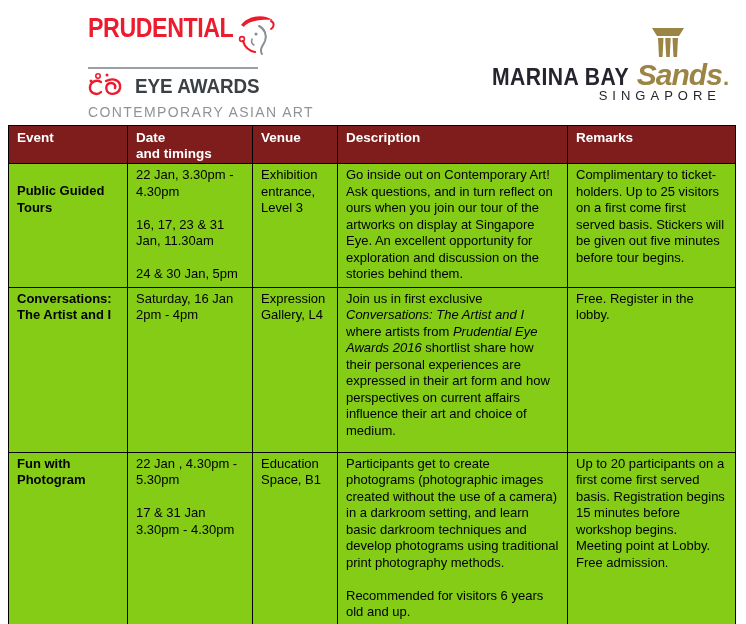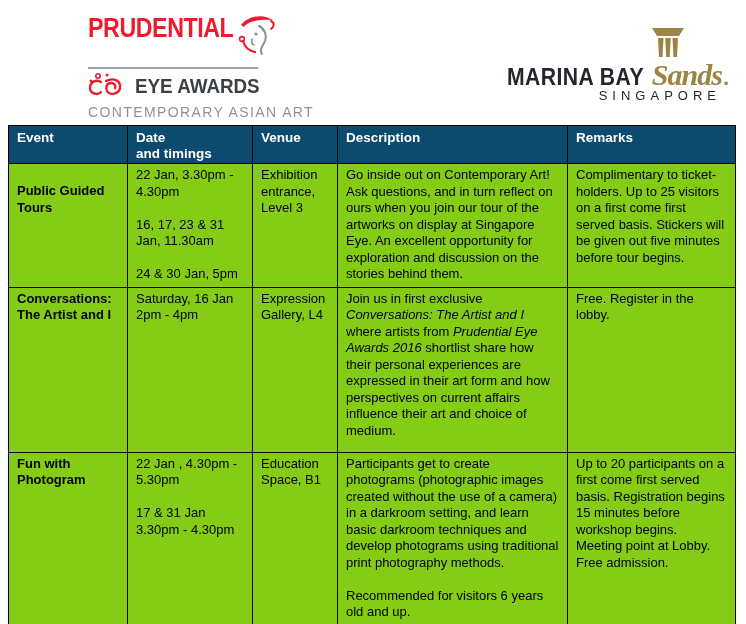--- a/index.html
+++ b/index.html
@@ -38,37 +38,37 @@
   .mbs-towers { position:absolute; top:0; right:44px; }
   .mbs-textrow {
     position:absolute; top:33px; right:0;
     display:flex; align-items:baseline; justify-content:flex-start; white-space:nowrap;
   }
   .mbs-marina {
     color:#26242E; font-size:23px; font-weight:bold; letter-spacing:0.5px;
     transform:scaleX(0.92); transform-origin:right bottom;
   }
   .mbs-sands {
-    color:#9C8444; font-family:Liberation Serif, serif; font-style:italic; font-weight:bold;
+    color:#9C8444; font-family:Liberation Sans, sans-serif; font-style:italic; font-weight:bold;
     font-size:30px; line-height:30px; margin-left:8px; letter-spacing:-1px;
   }
   .mbs-dot { color:#9C8444; font-size:22px; font-weight:bold; margin-left:1px; }
   .mbs-singapore {
     position:absolute; top:61px; right:8px;
     color:#26242E; font-size:13px; letter-spacing:5px; font-weight:normal;
   }
 
   
   table.events {
     position:absolute; left:8px; top:125px;
     width:727px; border-collapse:collapse; table-layout:fixed;
   }
   table.events th, table.events td { border:1px solid #000; }
   table.events thead th {
-    background:#0c4a6e; color:#fff; text-align:left; vertical-align:top;
+    background:#7f1d1d; color:#fff; text-align:left; vertical-align:top;
     font-size:13.5px; line-height:15.5px; font-weight:bold;
     padding:4px 8px 2px 8px;
   }
   table.events tbody td {
     vertical-align:top; background:#84cc16;
     font-size:13px; line-height:16.5px;
     padding:3px 8px 4px 8px;
   }
   .event-cell { font-weight:bold; }
   .cell p { margin:0; }

